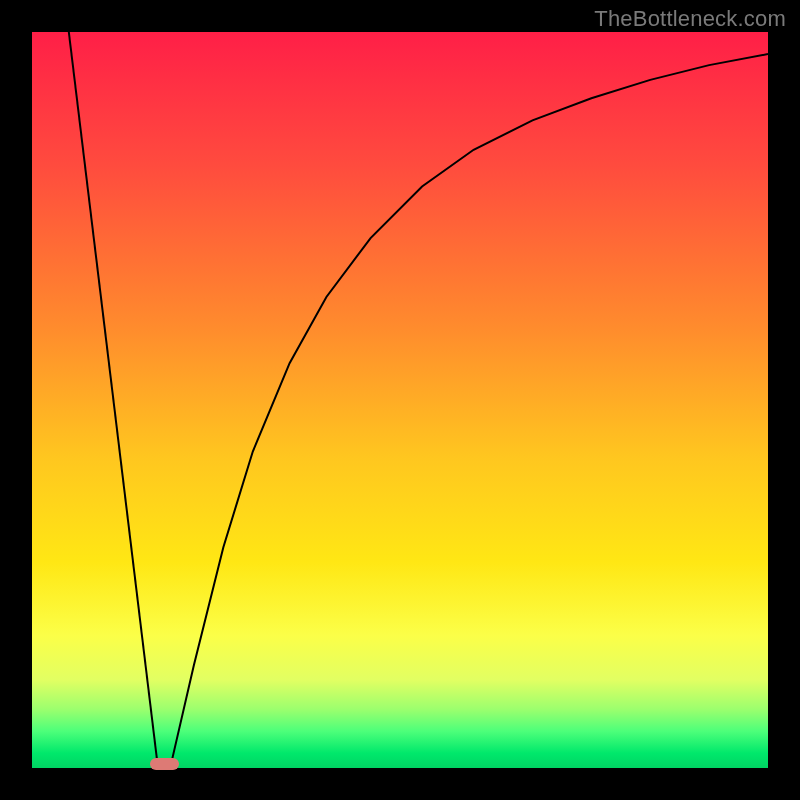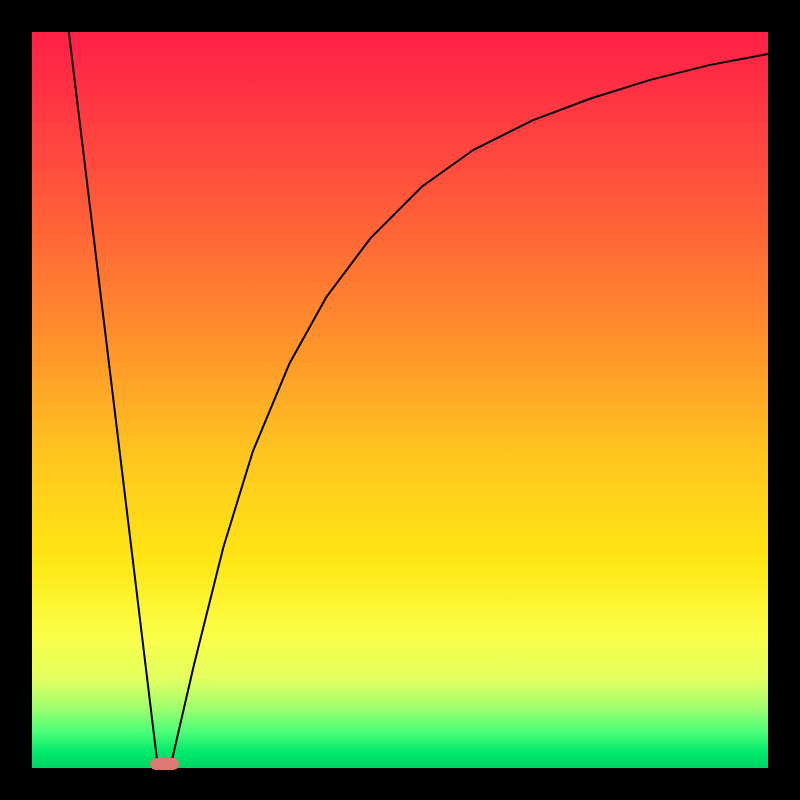--- a/index.html
+++ b/index.html
@@ -70,14 +70,15 @@
 
     <svg class="curve-svg" viewBox="0 0 100 100" preserveAspectRatio="none">
       <path d="M5.000 0.000 L17.000 99.000" fill="none" stroke="#000" stroke-width="2" vector-effect="non-scaling-stroke"></path>
       <path d="M19.000 99.000 L22.000 86.000 L26.000 70.000 L30.000 57.000 L35.000 45.000 L40.000 36.000 L46.000 28.000 L53.000 21.000 L60.000 16.000 L68.000 12.000 L76.000 9.000 L84.000 6.500 L92.000 4.500 L100.000 3.000" fill="none" stroke="#000" stroke-width="2" vector-effect="non-scaling-stroke"></path>
     </svg>
 
     <div class="marker" style="left: 16%; bottom: -0.3%; width: 4%; height: 1.6%;"></div>
 
   </div>
 
+  <div class="watermark">TheBottleneck.com</div>
 
 </div>
 
 </body></html>

